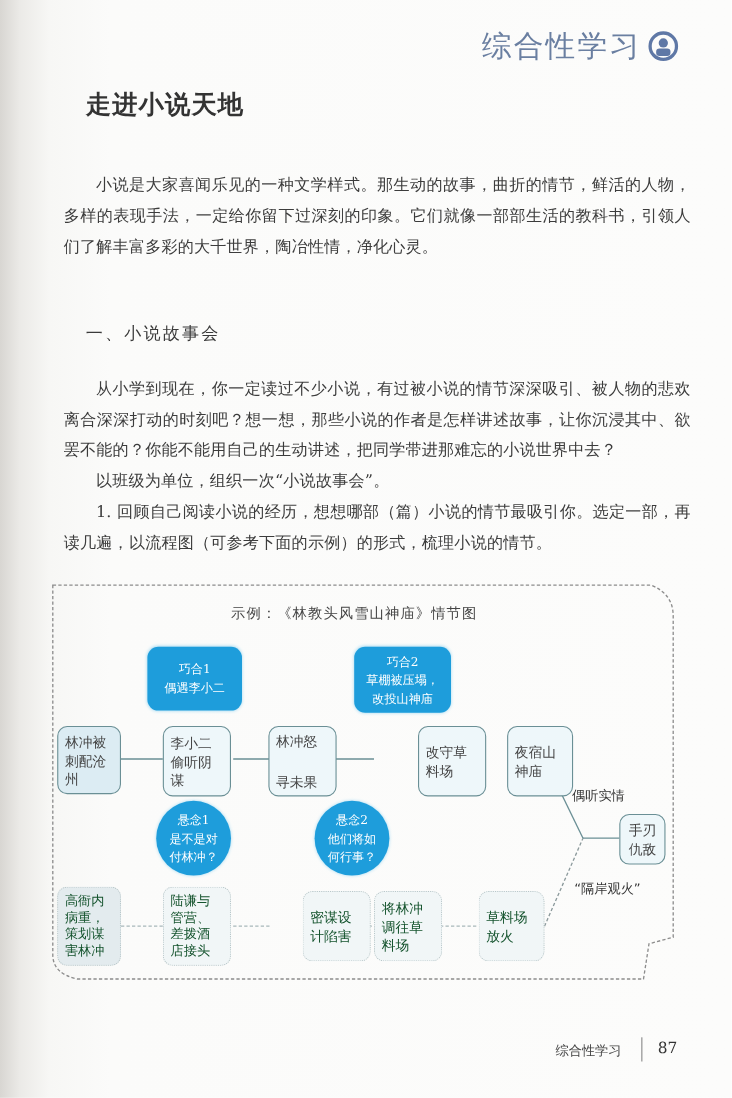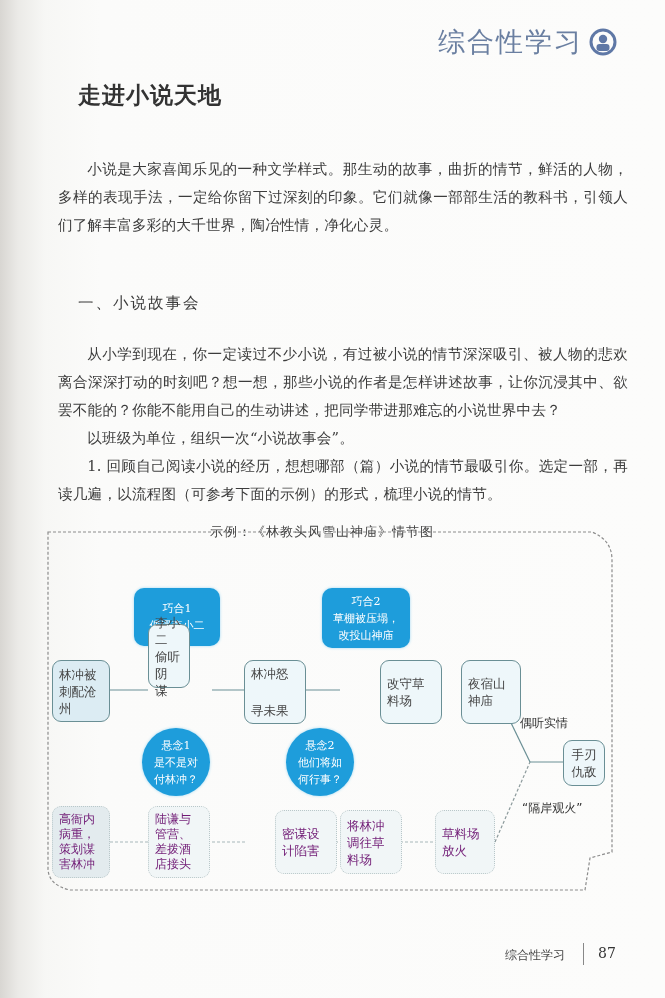--- a/index.html
+++ b/index.html
@@ -22,41 +22,41 @@
   }
   .para {
     left: 58px; width: 570px; font-size: 14.6px; line-height: 28px; color: #3c3c3c;
     text-align: justify; letter-spacing: 0.2px;
   }
   .para p { margin: 0; text-indent: 2em; }
   .section-head {
     left: 78px; top: 293px; font-size: 15.5px; color: #3a3a3a; letter-spacing: 2px;
   }
   .diagram-caption {
-    left: 210px; top: 523px; font-size: 13px; color: #444; letter-spacing: 1px;
+    left: 210px; top: 549px; font-size: 13px; color: #444; letter-spacing: 1px;
   }
   .blue-box {
     background: #1e9ddb; color: #fff; border-radius: 10px; font-size: 11px;
     text-align: center; line-height: 17px; display: flex; flex-direction: column;
     justify-content: center; box-shadow: 0 0 3px #9fd8f2;
   }
   .blue-circle {
     background: #1e9ddb; color: #fff; border-radius: 50%; font-size: 11px;
     text-align: center; line-height: 17px; display: flex; flex-direction: column;
     justify-content: center; box-shadow: 0 0 3px #9fd8f2;
   }
   .node {
     background: #eef7fa; border: 1.5px solid #6a8f95; border-radius: 9px;
     font-size: 12.5px; line-height: 17px; color: #444; padding: 4px 6px;
     box-sizing: border-box; display: flex; flex-direction: column; justify-content: center;
     font-family: "DejaVu Sans", "Liberation Sans", sans-serif;
   }
   .node.first { background: #dcecf3; }
   .node.dotted {
-    border: 1.5px dotted #b9c7c9; background: #f1f6f7; color: #701a75;
+    border: 1.5px dotted #b9c7c9; background: #f1f6f7; color: #14532d;
   }
   .node.dotted.first { background: #e3ebee; }
   .label {
     font-size: 12px; color: #333; font-family: "DejaVu Sans", "Liberation Sans", sans-serif;
   }
   .footer-label {
     left: 505px; top: 947px; font-size: 12px; color: #444;
     font-family: "DejaVu Sans", "Liberation Sans", sans-serif;
   }
   .footer-sep { left: 583px; top: 943px; width: 1px; height: 22px; background: #888; }
@@ -118,21 +118,21 @@
   <span>巧合2</span>
   <span>草棚被压塌，</span>
   <span>改投山神庙</span>
 </div>
 
 <div class="abs node first" style="left:52px;top:660px;width:58px;height:62px;">
   <span>林冲被</span>
   <span>刺配沧</span>
   <span>州</span>
 </div>
-<div class="abs node" style="left:148px;top:624px;width:42px;height:64px;">
+<div class="abs node" style="left:148px;top:660px;width:62px;height:64px;">
   <span>李小二</span>
   <span>偷听阴</span>
   <span>谋</span>
 </div>
 <div class="abs node" style="left:244px;top:660px;width:62px;height:64px;gap:20px;">
   <span>林冲怒</span>
   <span>寻未果</span>
 </div>
 <div class="abs node" style="left:340px;top:660px;width:62px;height:64px;margin-left:40px;">
   <span>改守草</span>

